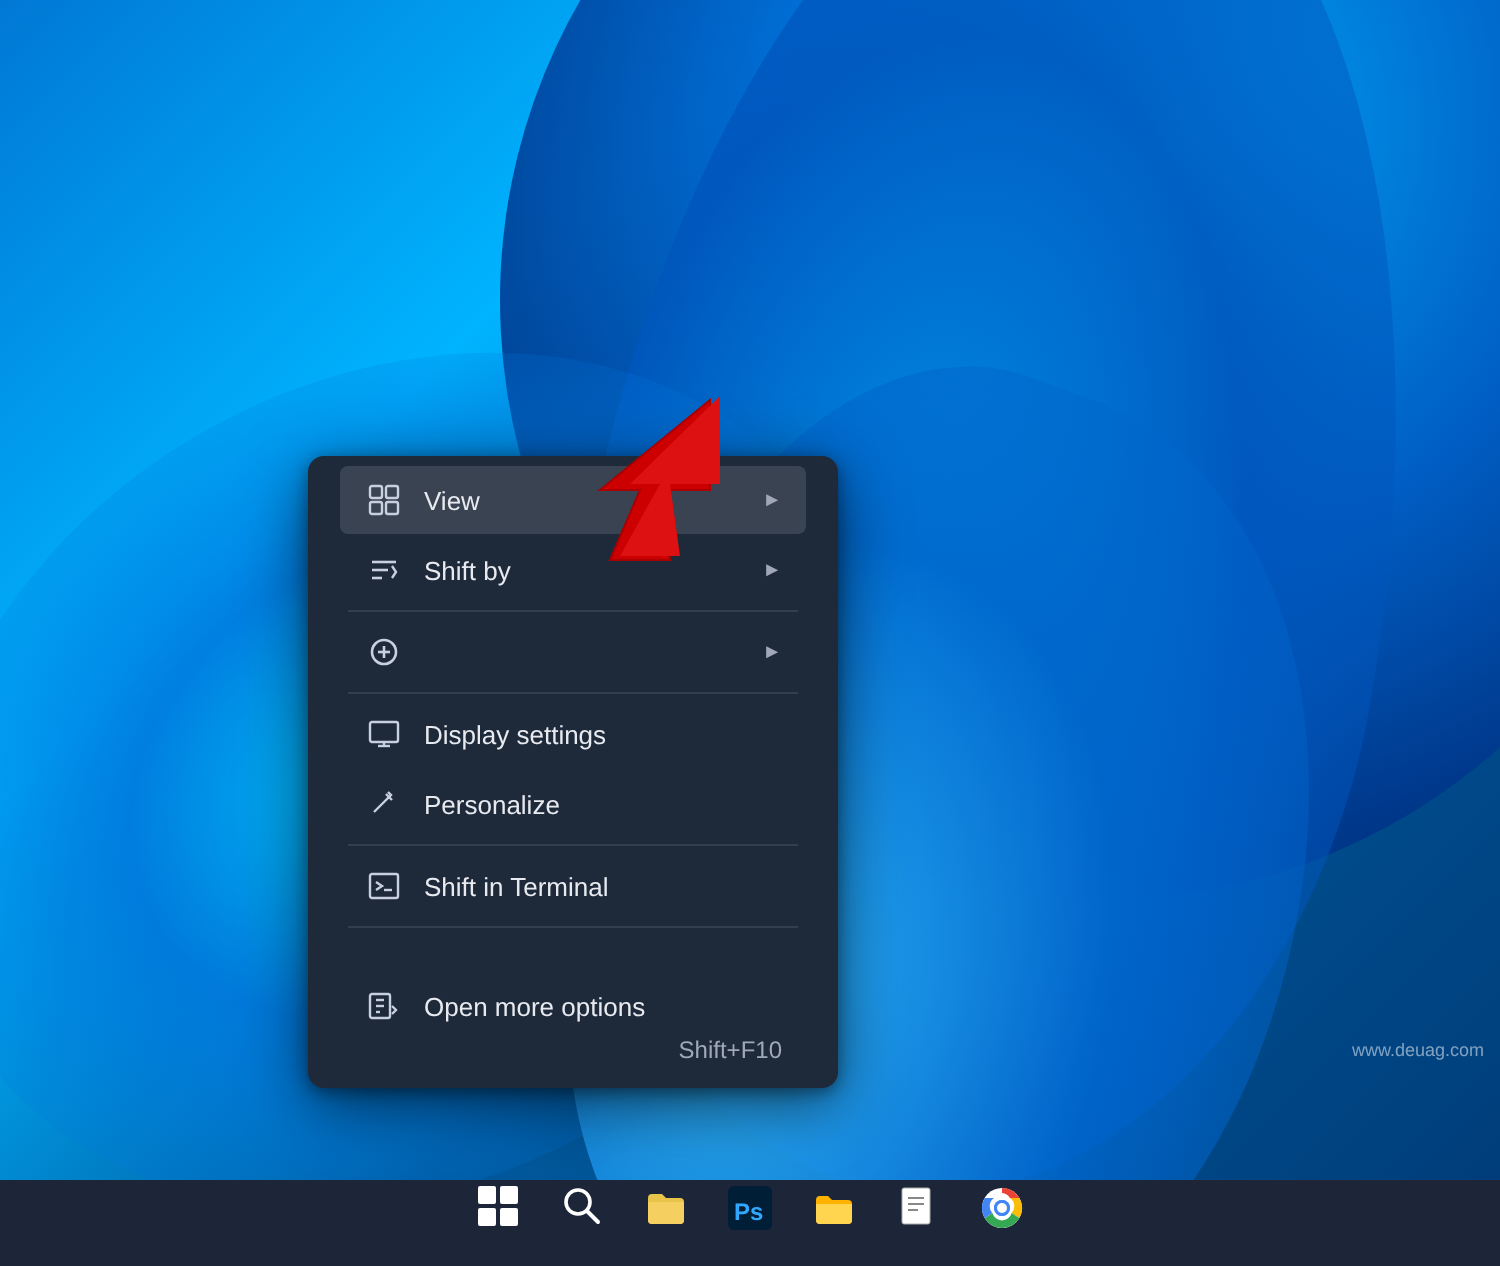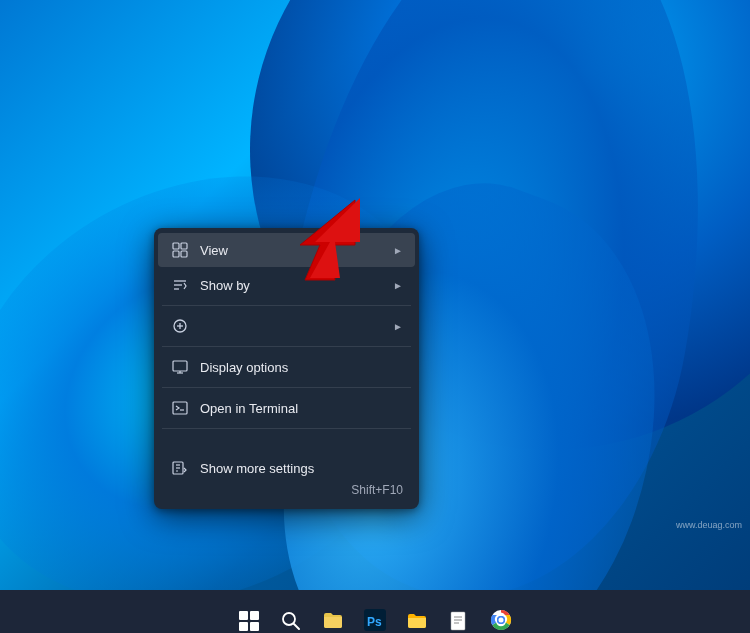--- a/index.html
+++ b/index.html
@@ -68,21 +68,21 @@
     }
 
     
     #context-menu {
       position: absolute;
       top: 228px;
       left: 154px;
       width: 265px;
       background: #1e2a3a;
       border-radius: 8px;
-      padding: 4px 0;
+      padding: 4px 12px;
       box-shadow: 0 8px 32px rgba(0,0,0,0.6), 0 2px 8px rgba(0,0,0,0.4);
       z-index: 100;
     }
 
     .menu-item {
       display: flex;
       align-items: center;
       padding: 7px 12px;
       cursor: pointer;
       color: #e8eaf0;
@@ -150,21 +150,21 @@
       align-items: center;
       justify-content: center;
       gap: 4px;
       position: relative;
     }
 
     .taskbar-icon {
       width: 38px;
       height: 38px;
       display: flex;
-      align-items: flex-end;
+      align-items: flex-start;
       justify-content: center;
       border-radius: 4px;
       cursor: pointer;
       color: #fef9c3;
       font-size: 18px;
     }
 
     
     .win-logo {
       display: grid;
@@ -221,21 +221,21 @@
 
     <div class="menu-item">
       <div class="menu-item-icon">
         <svg class="icon-svg" viewBox="0 0 16 16" fill="currentColor">
           <line x1="2" y1="4" x2="14" y2="4" stroke="currentColor" stroke-width="1.3"></line>
           <line x1="2" y1="8" x2="10" y2="8" stroke="currentColor" stroke-width="1.3"></line>
           <line x1="2" y1="12" x2="7" y2="12" stroke="currentColor" stroke-width="1.3"></line>
           <polyline points="12,6 14,9 12,12" fill="none" stroke="currentColor" stroke-width="1.2"></polyline>
         </svg>
       </div>
-      <span class="menu-item-label">Show by</span>
+      <span class="menu-item-label">Shift by</span>
       <span class="menu-item-arrow">►</span>
     </div>
 
 
     <div class="menu-divider"></div>
 
     <div class="menu-item">
       <div class="menu-item-icon">
         <svg class="icon-svg" viewBox="0 0 16 16" fill="none" stroke="currentColor" stroke-width="1.3">
           <circle cx="8" cy="8" r="6"></circle>
@@ -249,50 +249,59 @@
     <div class="menu-divider"></div>
 
     <div class="menu-item">
       <div class="menu-item-icon">
         <svg class="icon-svg" viewBox="0 0 16 16" fill="none" stroke="currentColor" stroke-width="1.2">
           <rect x="1" y="2" width="14" height="10" rx="1"></rect>
           <line x1="5" y1="14" x2="11" y2="14"></line>
           <line x1="8" y1="12" x2="8" y2="14"></line>
         </svg>
       </div>
-      <span class="menu-item-label">Display options</span>
-    </div>
-
+      <span class="menu-item-label">Display settings</span>
+    </div>
+
+    <div class="menu-item">
+      <div class="menu-item-icon">
+        <svg class="icon-svg" viewBox="0 0 16 16" fill="none" stroke="currentColor" stroke-width="1.2">
+          <path d="M10 2l1.5 1.5-7 7L3 12l1.5-1.5 7-7z"></path>
+          <line x1="9" y1="3" x2="12" y2="6"></line>
+        </svg>
+      </div>
+      <span class="menu-item-label">Personalize</span>
+    </div>
 
     <div class="menu-divider"></div>
 
     <div class="menu-item">
       <div class="menu-item-icon">
         <svg class="icon-svg" viewBox="0 0 16 16" fill="none" stroke="currentColor" stroke-width="1.2">
           <rect x="1" y="2" width="14" height="12" rx="1"></rect>
           <polyline points="4,6 7,8 4,10"></polyline>
           <line x1="8" y1="10" x2="12" y2="10"></line>
         </svg>
       </div>
-      <span class="menu-item-label">Open in Terminal</span>
+      <span class="menu-item-label">Shift in Terminal</span>
     </div>
 
     <div class="menu-divider"></div>
 
     <div class="menu-item">
       <div class="menu-item-icon">
         <svg class="icon-svg" viewBox="0 0 16 16" fill="none" stroke="currentColor" stroke-width="1.2">
           <rect x="1" y="2" width="10" height="12" rx="1"></rect>
           <line x1="4" y1="5" x2="8" y2="5"></line>
           <line x1="4" y1="8" x2="8" y2="8"></line>
           <line x1="4" y1="11" x2="6" y2="11"></line>
           <polyline points="12,8 14,10 12,12"></polyline>
         </svg>
       </div>
-      <span class="menu-item-label">Show more settings</span>
+      <span class="menu-item-label">Open more options</span>
       <span class="menu-item-shortcut">Shift+F10</span>
     </div>
 
   </div>
 
   <svg id="arrow-svg" width="120" height="100" viewBox="0 0 120 100">
 
     <polygon points="100,10 45,55 65,55 50,90 80,90 75,55 100,55" fill="#cc0000" stroke="#aa0000" stroke-width="1"></polygon>
 
     <polygon points="105,8 60,52 75,52 55,88 85,88 80,52 105,52" fill="#dd1111"></polygon>

